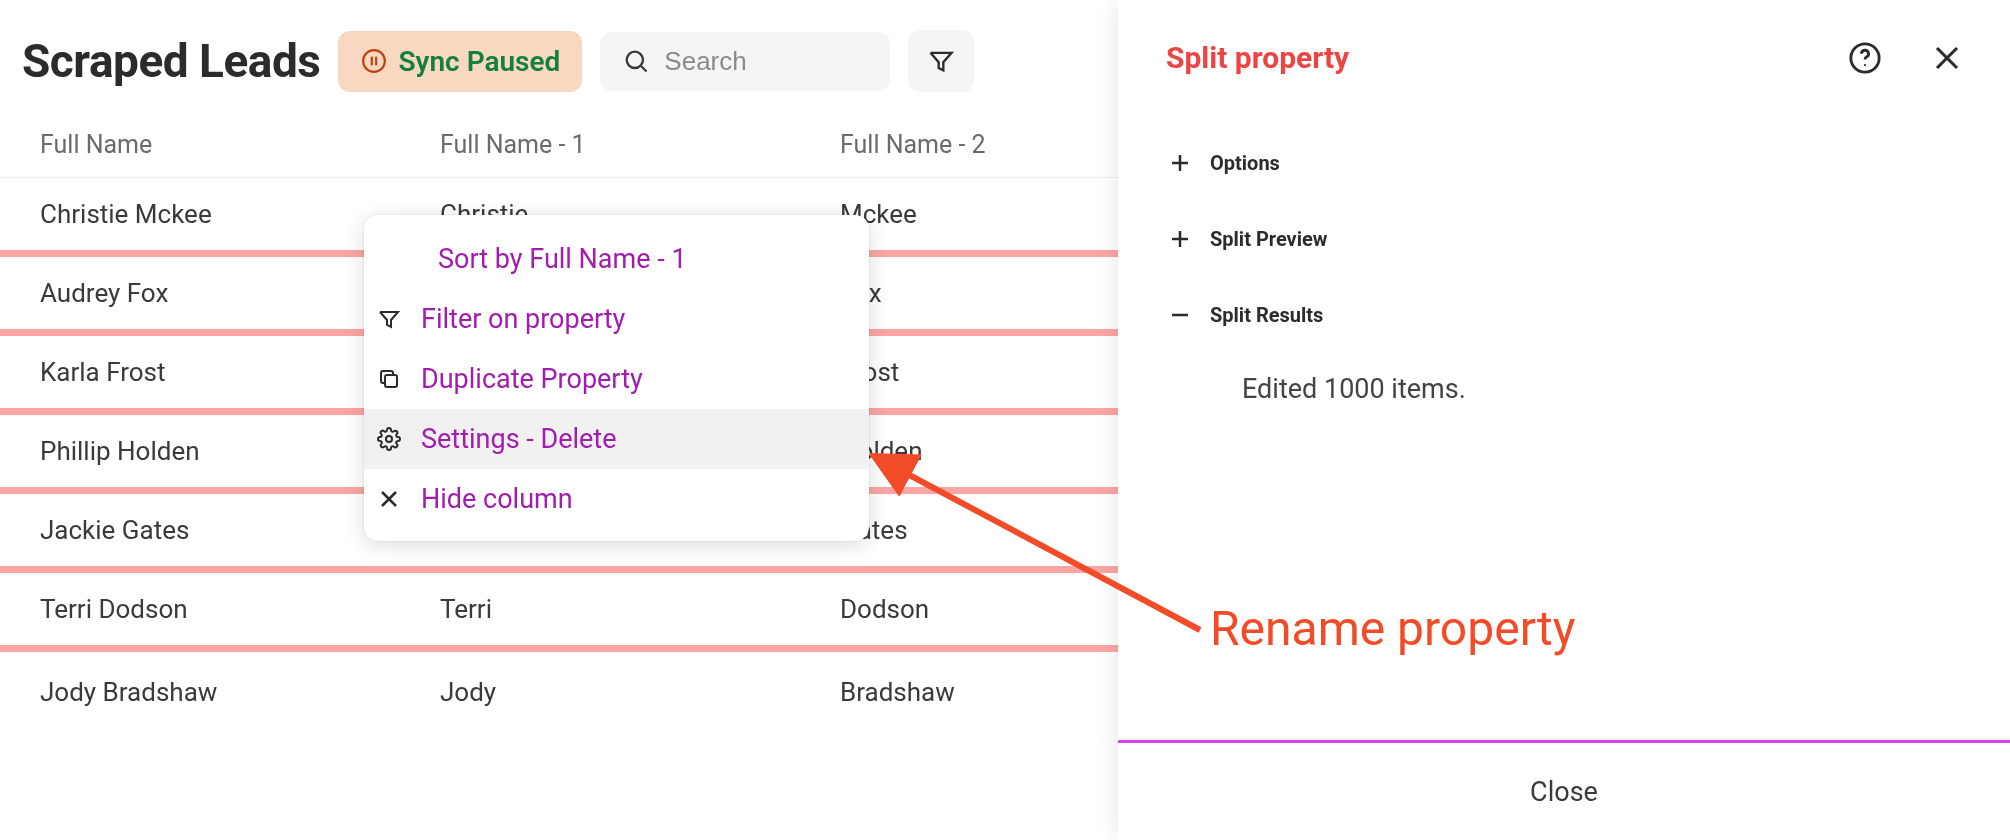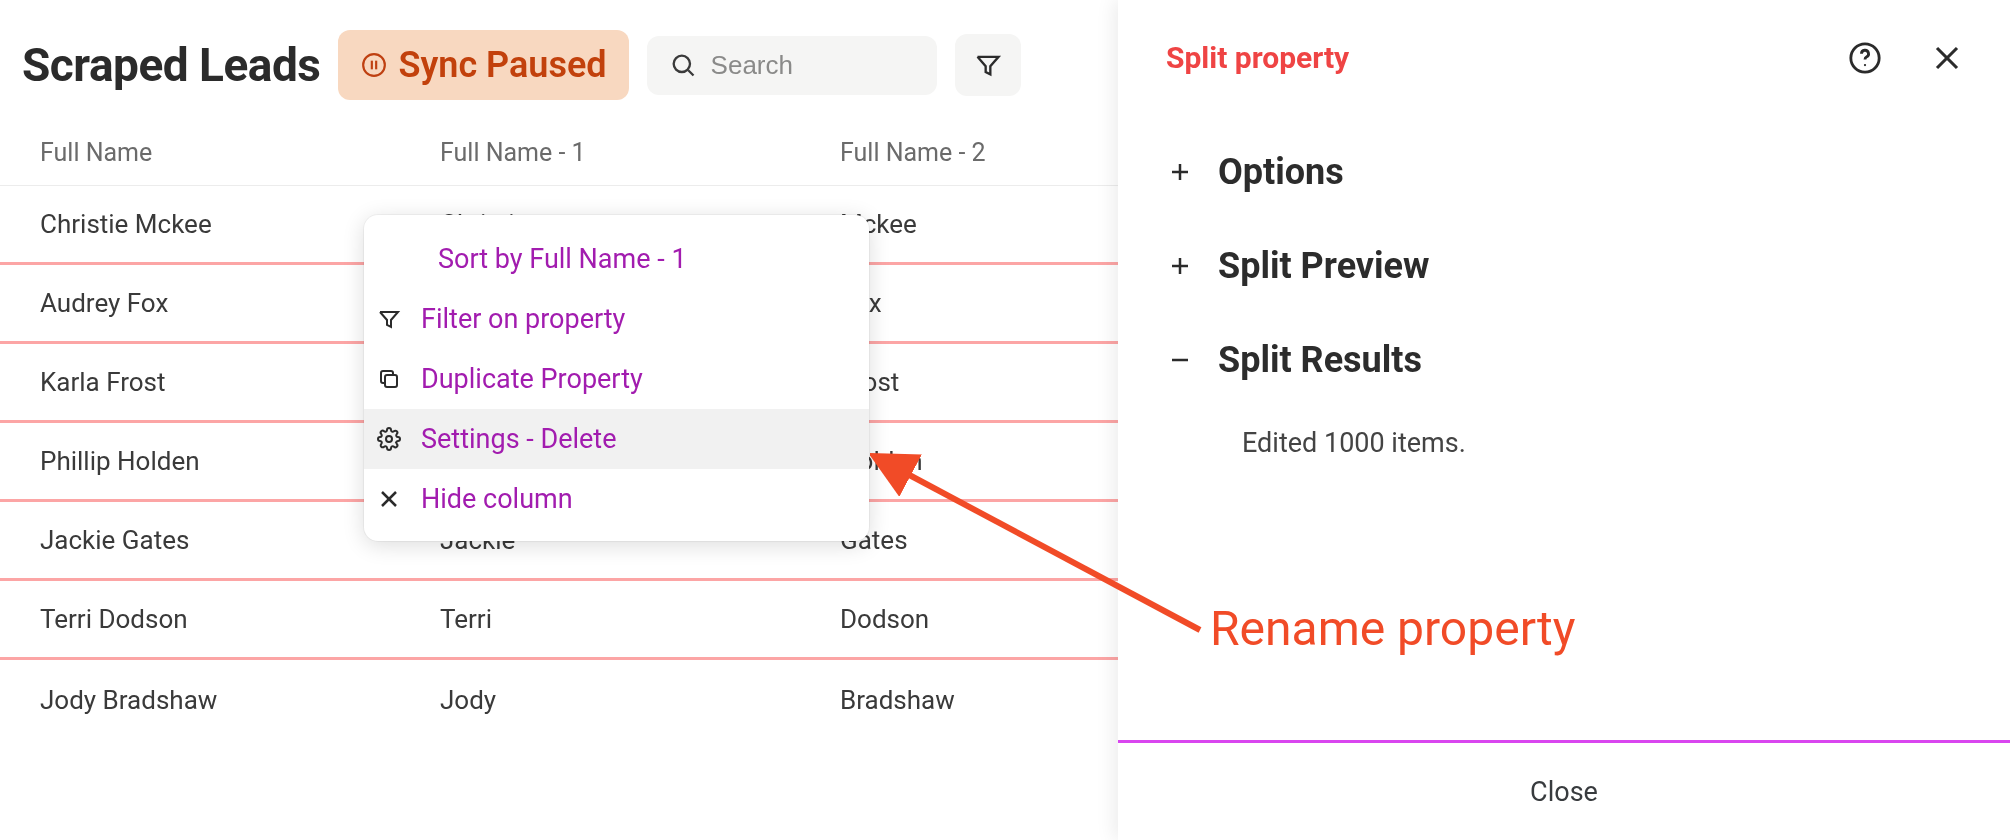--- a/index.html
+++ b/index.html
@@ -39,23 +39,23 @@
   .page-title {
     font-size: 46px;
     font-weight: 700;
     letter-spacing: -0.5px;
   }
   .sync-badge {
     display: inline-flex;
     align-items: center;
     gap: 10px;
     background: #f8d8c0;
-    color: #c2410c;
+    color: #15803d;
     font-weight: 600;
-    font-size: 36px;
+    font-size: 28px;
     border-radius: 12px;
     padding: 14px 22px;
   }
   .sync-badge svg { stroke: #bf4011; }
   .search-box {
     display: inline-flex;
     align-items: center;
     gap: 14px;
     background: #f5f5f4;
     border-radius: 12px;
@@ -89,21 +89,21 @@
     font-size: 25px;
   }
   .col { padding-left: 40px; }
   .col1 { width: 400px; }
   .col2 { width: 400px; }
   .col3 { width: 318px; }
   .table-row {
     display: flex;
     align-items: center;
     height: 79px;
-    border-bottom: 3px solid #fca5a5;
+    border-bottom: 7px solid #fca5a5;
     font-size: 26px;
     color: #3a3a3a;
   }
   
   .context-menu {
     position: absolute;
     left: 364px;
     top: 215px;
     width: 505px;
     background: #fff;
@@ -140,23 +140,23 @@
     display: flex;
     gap: 50px;
     align-items:center;
   }
   .panel-sections {
     padding: 40px 48px 0 48px;
   }
   .section-row {
     display: flex;
     align-items: center;
-    gap: 24px;
+    gap: 16px;
     padding: 26px 0;
-    font-size: 36px;
+    font-size: 20px;
     font-weight: 700;
     color: #2c2c2c;
   }
   .status-text {
     padding: 20px 0 0 76px;
     font-size: 27px;
     color: #444;
   }
   .annotation {
     position: absolute;

